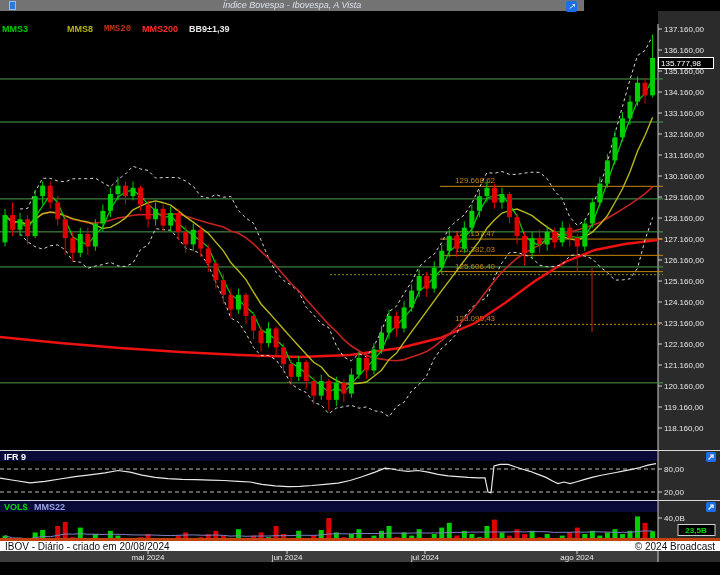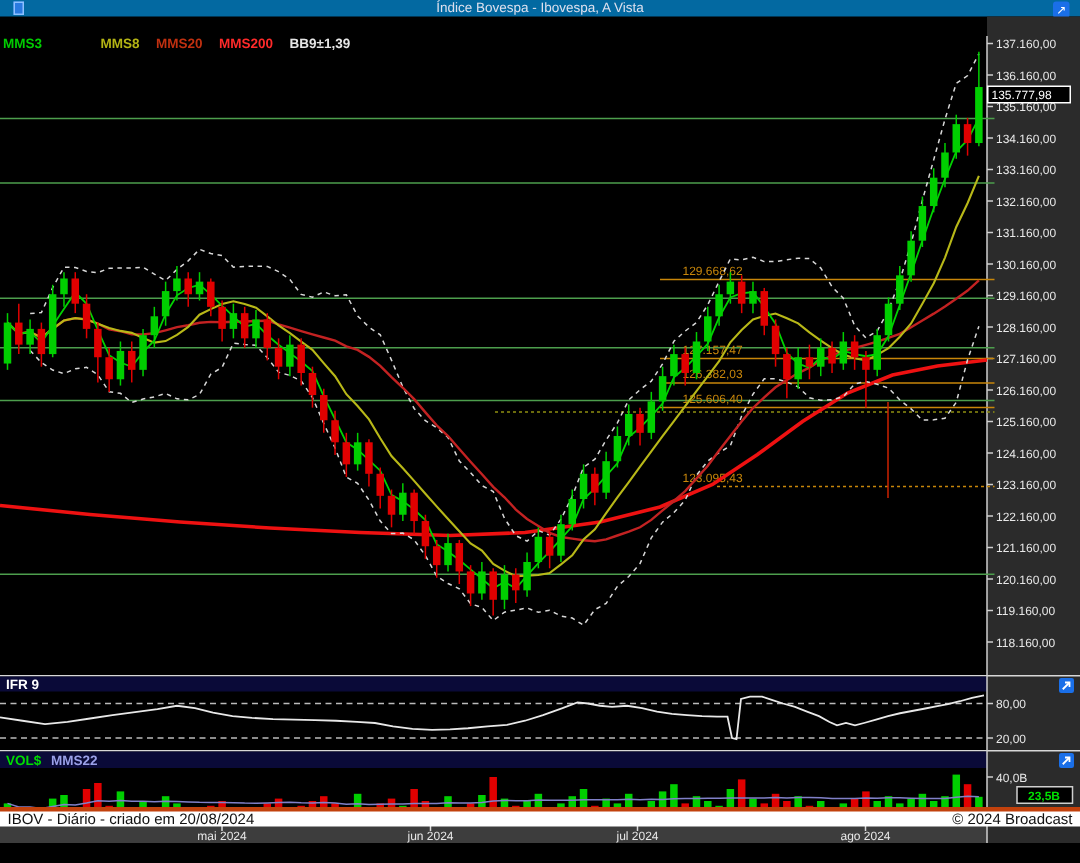--- a/index.html
+++ b/index.html
@@ -1,18 +1,18 @@
 <!DOCTYPE html>
 <html><head>
 <meta charset="utf-8">
 <style>
   html,body{margin:0;padding:0;background:#000;}
   #app{position:relative;width:720px;height:575px;background:#000;overflow:hidden;
        font-family:"Liberation Sans",sans-serif;}
-  .titlebar{position:absolute;left:0;top:0;width:720px;height:11px;background:#0369a1;}
+  .titlebar{position:absolute;left:0;top:0;width:584px;height:11px;background:#737373;font-style:italic;}
   .titlebar .title{position:absolute;left:0;right:0;top:0;text-align:center;
        font-size:9px;line-height:11px;color:#dde0ee;}
   .app-ico{position:absolute;left:9px;top:1px;width:7px;height:9px;background:#2a7ae0;
        border:1px solid #8cc0ff;box-sizing:border-box;}
   .popout{position:absolute;right:7px;top:1px;width:11px;height:11px;background:#1a6fe8;
        border-radius:2px;color:#fff;font-size:8px;line-height:11px;text-align:center;}
   .legendbar{position:absolute;left:0;top:22px;width:658px;height:13px;background:#000;
        display:flex;align-items:center;gap:11px;padding-left:2px;font-size:9px;font-weight:bold;}
   .gutter{position:absolute;left:658px;top:11px;width:62px;height:551px;background:#2b2b2b;}
   #chart{position:absolute;left:0;top:24px;}
@@ -25,21 +25,21 @@
 
 <div id="app">
   <div class="titlebar">
     <span class="app-ico"></span>
     <span class="title">Índice Bovespa - Ibovespa, A Vista</span>
     <span class="popout">↗</span>
   </div>
   <div class="legendbar" id="legend">
       <span style="color: rgb(0, 204, 0);">MMS3</span>
       <span style="color: rgb(180, 180, 20); padding-left: 28px;">MMS8</span>
-      <span style="color: rgb(192, 48, 16);">MMS20</span>
+      <span style="color: rgb(192, 48, 16); font-family: Liberation Mono, monospace;">MMS20</span>
       <span style="color: rgb(255, 42, 42);">MMS200</span>
       <span style="color: rgb(230, 230, 230);">BB9±1,39</span>
     </div>
   <div class="gutter"></div>
   <svg id="chart" width="720" height="538" viewBox="0 24 720 538">
       <g>
         <rect x="0" y="550" width="658" height="12" fill="#3d3d3d"></rect>
         <line x1="148" y1="550" x2="148" y2="554" stroke="#ddd" stroke-width="1"></line>
         <text x="148" y="560" fill="#e8e8e8" font-size="8" text-anchor="middle" font-family="&quot;Liberation Sans&quot;,sans-serif" font-weight="normal">mai 2024</text>
         <line x1="287" y1="550" x2="287" y2="554" stroke="#ddd" stroke-width="1"></line>

